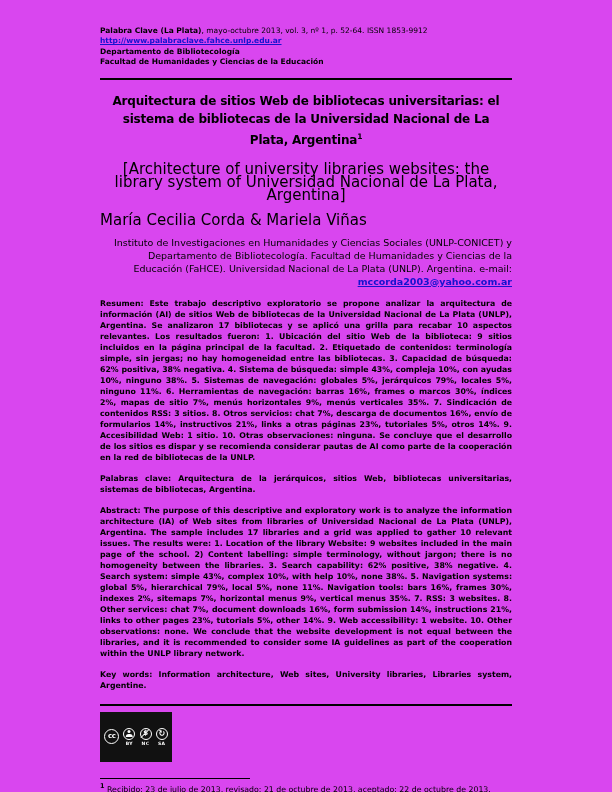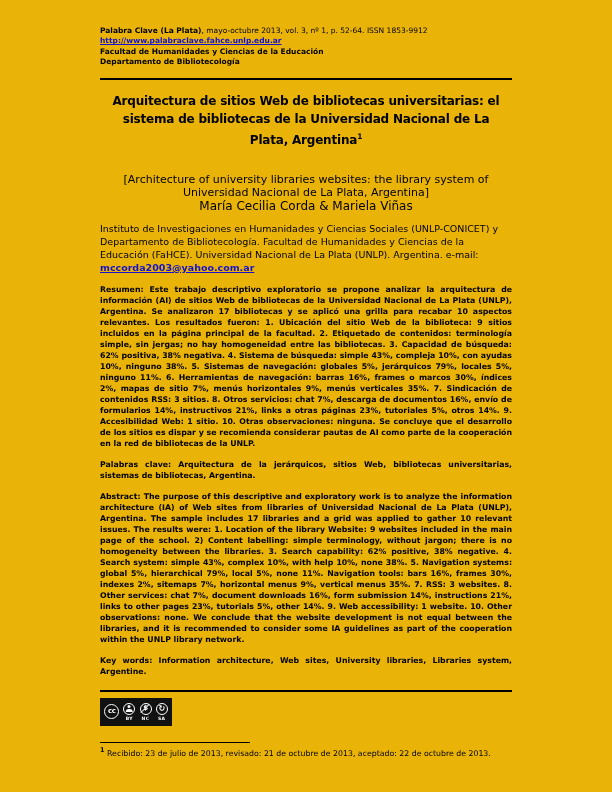--- a/index.html
+++ b/index.html
@@ -1,33 +1,33 @@
 <!DOCTYPE html>
 <html><head>
 <meta charset="utf-8">
 <style>
   html,body{margin:0;padding:0;background:#ffffff;}
   body{width:612px;height:792px;overflow:hidden;font-family:"DejaVu Sans","Liberation Sans",sans-serif;color:#000;}
-  .page{position:relative;width:612px;height:792px;background:#eab308;overflow:hidden;}
+  .page{position:relative;width:612px;height:792px;background:#d946ef;overflow:hidden;}
   .col{position:absolute;left:100px;top:26px;width:412px;}
   .b{font-weight:bold;}
   a{color:#1512cf;text-decoration:underline;cursor:pointer;}
   .hdr{font-size:7.5px;line-height:10.4px;}
   .hdr a{font-weight:bold;text-decoration:underline;}
   .rule{border-top:2px solid #000;margin:10px 0 12px;}
   .title{margin:12px;font-size:12px;line-height:18px;letter-spacing:-0.2px;font-weight:bold;text-align:center;}
   .title sup{font-size:7.5px;}
-  .title-en{margin-top:24px;font-size:11px;line-height:13px;text-align:center;}
-  .authors{font-size:12px;line-height:14px;text-align:center;}
-  .affiliation{margin-top:9px;font-size:9.5px;line-height:13px;text-align:left;}
+  .title-en{margin-top:14px;font-size:15px;line-height:13px;text-align:center;}
+  .authors{margin-top:11px;font-size:15px;line-height:14px;text-align:left;}
+  .affiliation{margin-top:9px;font-size:9.5px;line-height:13px;text-align:right;}
   .affiliation a{font-weight:bold;display:block;}
   .para{margin:10px 0 0;font-size:7.8px;font-weight:bold;line-height:11px;text-align:justify;}
   .footer{margin-top:13px;border-top:2.5px solid #000;padding-top:6px;display:flex;gap:28px;align-items:flex-start;}
   .lic{font-size:7.8px;font-weight:bold;line-height:10.6px;}
-  .cc-badge{background:#111;width:72px;height:28px;display:flex;align-items:center;justify-content:space-evenly;flex:0 0 auto;}
+  .cc-badge{background:#111;width:72px;height:50px;display:flex;align-items:center;justify-content:space-evenly;flex:0 0 auto;}
   .cc-col{display:flex;flex-direction:column;align-items:center;gap:1px;}
   .cc-circle{width:12px;height:12px;border:1.3px solid #fff;border-radius:50%;color:#fff;display:flex;align-items:center;justify-content:center;font-size:6px;font-weight:bold;line-height:1;position:relative;box-sizing:border-box;}
   .cc-circle.big{width:15px;height:15px;font-size:7px;letter-spacing:-0.5px;}
   .cc-label{color:#fff;font-size:4.5px;font-weight:bold;letter-spacing:0.5px;line-height:5px;}
   .icon-person::before{content:"";position:absolute;top:1.5px;left:50%;transform:translateX(-50%);width:3px;height:3px;border-radius:50%;background:#fff;}
   .icon-person::after{content:"";position:absolute;bottom:1.2px;left:50%;transform:translateX(-50%);width:6.5px;height:3.5px;border-radius:3.2px 3.2px 0 0;background:#fff;}
   .icon-nodollar{font-size:7px;}
   .icon-nodollar::after{content:"";position:absolute;left:-1.5px;top:4.3px;width:12px;height:1px;background:#fff;transform:rotate(-45deg);}
   .icon-sharealike{font-size:8px;}
   .fn-sep{margin-top:16px;width:150px;border-top:1.2px solid #000;}
@@ -36,22 +36,22 @@
 </style>
 </head>
 <body>
 
 <div class="page">
   <div class="col">
 
     <div class="hdr">
       <div><span class="b">Palabra Clave (La Plata)</span><span>, mayo-octubre 2013, vol. 3, nº 1, p. 52-64. ISSN 1853-9912</span></div>
       <div><a href="#">http://www.palabraclave.fahce.unlp.edu.ar</a></div>
+      <div class="b">Departamento de Bibliotecología</div>
       <div class="b">Facultad de Humanidades y Ciencias de la Educación</div>
-      <div class="b">Departamento de Bibliotecología</div>
     </div>
 
     <div class="rule"></div>
 
     <h1 class="title"><span>Arquitectura de sitios Web de bibliotecas universitarias: el sistema de bibliotecas de la Universidad Nacional de La Plata, Argentina</span><sup>1</sup></h1>
 
     <div class="title-en">[Architecture of university libraries websites: the library system of Universidad Nacional de La Plata, Argentina]</div>
 
     <div class="authors">María Cecilia Corda &amp; Mariela Viñas</div>
 

